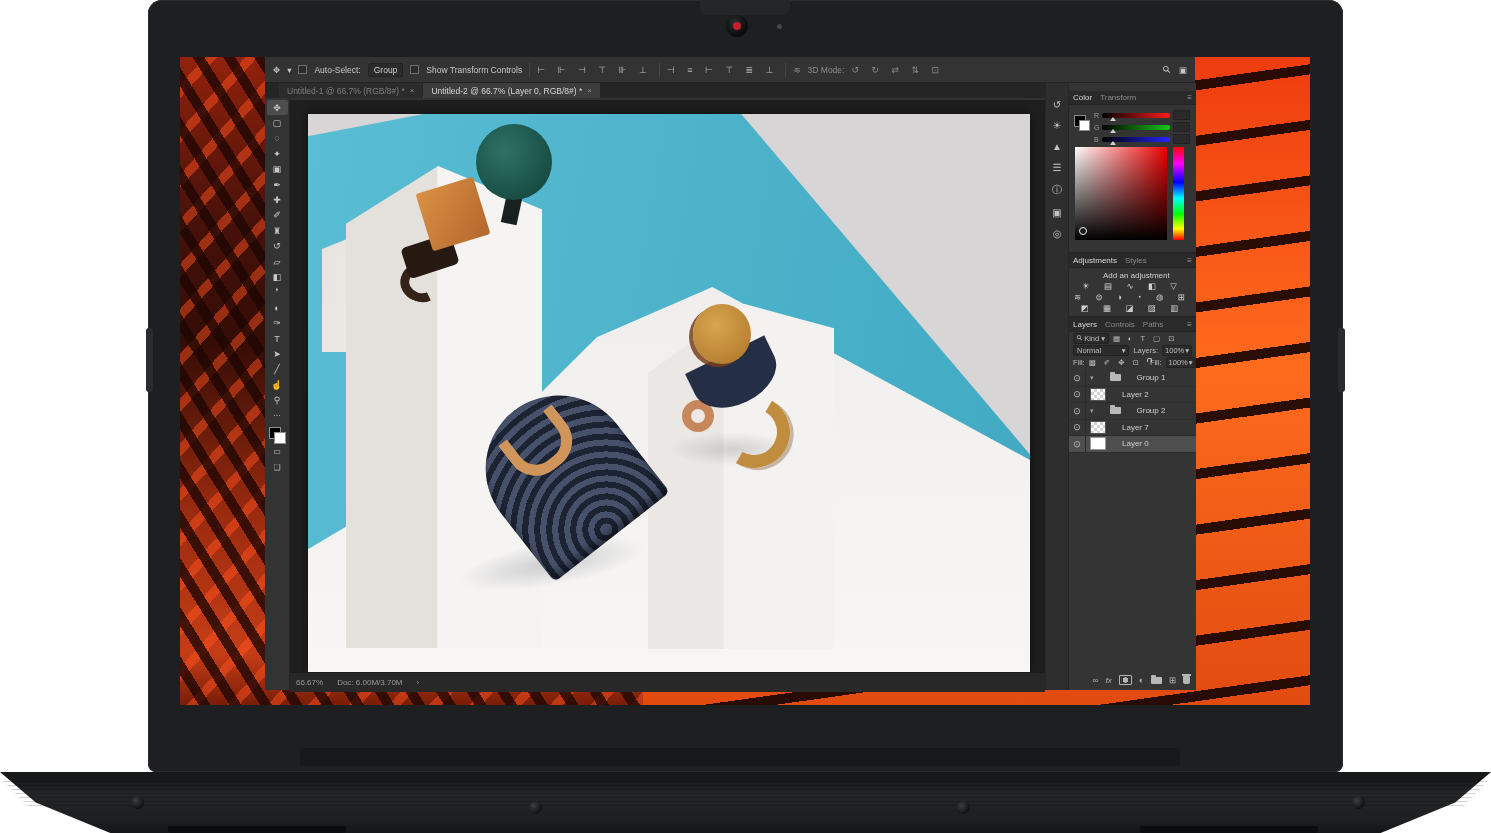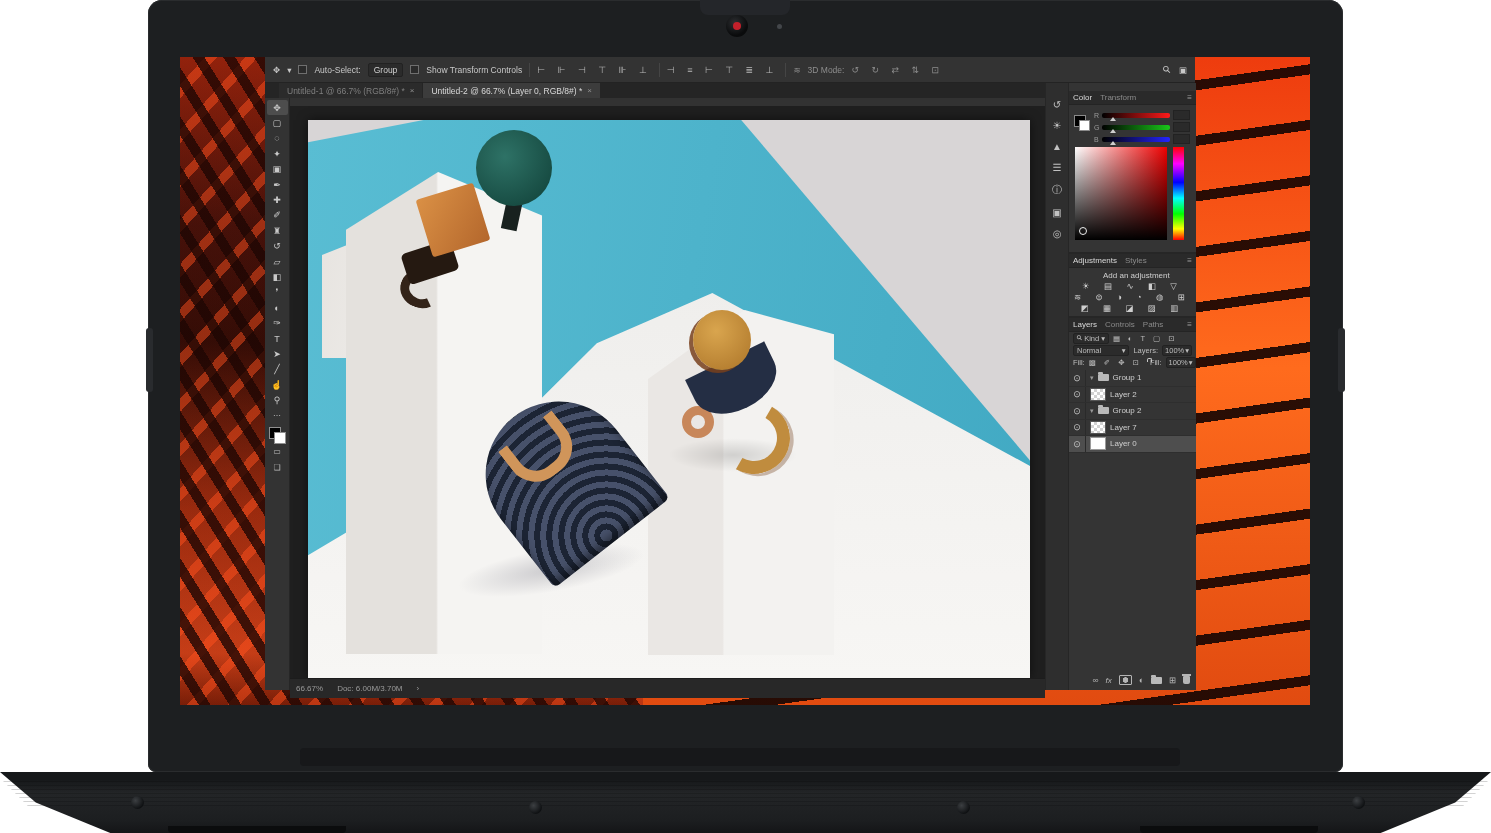--- a/index.html
+++ b/index.html
@@ -60,21 +60,21 @@
   .tools{left:0;top:41px;width:25px;height:592px;background:#333;border-right:1px solid #262626;
          display:flex;flex-direction:column;align-items:center;padding-top:2px;box-sizing:border-box;}
   .tool{width:21px;height:15.4px;display:flex;align-items:center;justify-content:center;
         font-size:9px;color:#c9c9c9;}
   .tool.sel{background:#4d4d4d;border-radius:2px;}
   .fgbg{position:relative;width:17px;height:17px;margin-top:4px;}
   .fgsw{position:absolute;left:0;top:0;width:10px;height:10px;background:#000;border:1px solid #909090;}
   .bgsw{position:absolute;right:0;bottom:0;width:10px;height:10px;background:#fff;border:1px solid #909090;}
   .tool.small{font-size:8px;color:#bdbdbd;}
 
-  .canvas{left:25px;top:49px;width:755px;height:592px;background:#1f1f1f;overflow:hidden;}
+  .canvas{left:25px;top:43px;width:755px;height:592px;background:#1f1f1f;overflow:hidden;}
   .statusbar{left:0;top:572px;width:755px;height:20px;background:#282828;border-top:1px solid #1c1c1c;
              display:flex;align-items:center;gap:14px;padding:0 6px;font-size:8px;color:#9a9a9a;box-sizing:border-box;}
 
   
   .photo{left:18px;top:14px;width:722px;height:558px;background:#d8d5d6;overflow:hidden;
          box-shadow:0 0 10px rgba(0,0,0,.55);}
   .teal{left:0;top:0;width:722px;height:558px;
         background:linear-gradient(100deg,#59bdd3,#41a9c3);
         clip-path:polygon(0 4%,16% 0,60% 0,100% 61%,100% 67%,0 78%);}
   .floor{left:0;top:0;width:722px;height:558px;
@@ -154,21 +154,21 @@
            padding:0 3px;height:9px;}
   .selbox{display:flex;align-items:center;justify-content:space-between;background:#2b2b2b;border:1px solid #222;
           border-radius:2px;padding:0 3px;height:9px;width:50px;}
   .valbox{display:flex;align-items:center;gap:1px;background:#2b2b2b;border:1px solid #222;border-radius:2px;
           padding:0 2px;height:9px;}
   .layer-list{margin-top:2px;}
   .layer-row{display:flex;align-items:center;height:15.5px;font-size:8px;color:#cfcfcf;border-bottom:1px solid #2e2e2e;}
   .layer-row.sel{background:#4e4e4e;}
   .eye-cell{width:16px;text-align:center;border-right:1px solid #2a2a2a;color:#c3c3c3;font-size:9px;align-self:stretch;
             display:flex;align-items:center;justify-content:center;}
-  .row-body{display:flex;align-items:center;gap:4px;padding-left:4px;}
+  .row-body{display:flex;align-items:center;gap:16px;padding-left:4px;}
   .folder{position:relative;width:11px;height:7px;background:#b9b9b9;border-radius:1px;}
   .folder::before{content:'';position:absolute;top:-2px;left:0;width:5px;height:2px;background:#b9b9b9;border-radius:1px 1px 0 0;}
   .checker{width:14px;height:11px;border:1px solid #555;
            background:repeating-conic-gradient(#d2d2d2 0 25%,#fff 0 50%) 0 0/6px 6px;}
   .whitethumb{width:14px;height:11px;border:1px solid #9a9a9a;background:#fff;}
   .disc{color:#9a9a9a;font-size:7px;}
   .lfooter{position:absolute;left:0;bottom:7px;width:127px;display:flex;justify-content:flex-end;gap:7px;
            align-items:center;padding-right:6px;box-sizing:border-box;color:#b5b5b5;font-size:8.5px;}
   .fx{font-style:italic;font-weight:normal;font-size:8px;}
   .maskic{width:11px;height:8px;border:1px solid #b5b5b5;border-radius:1px;

